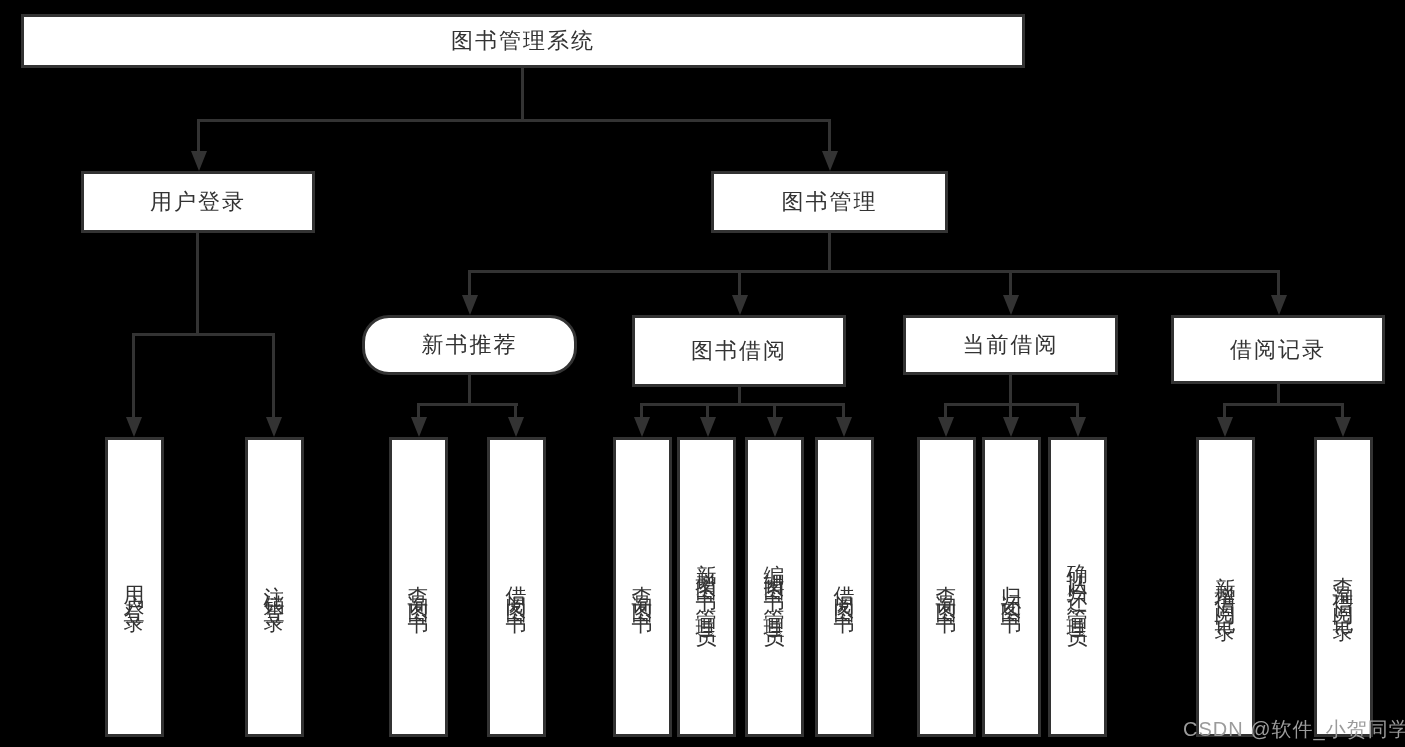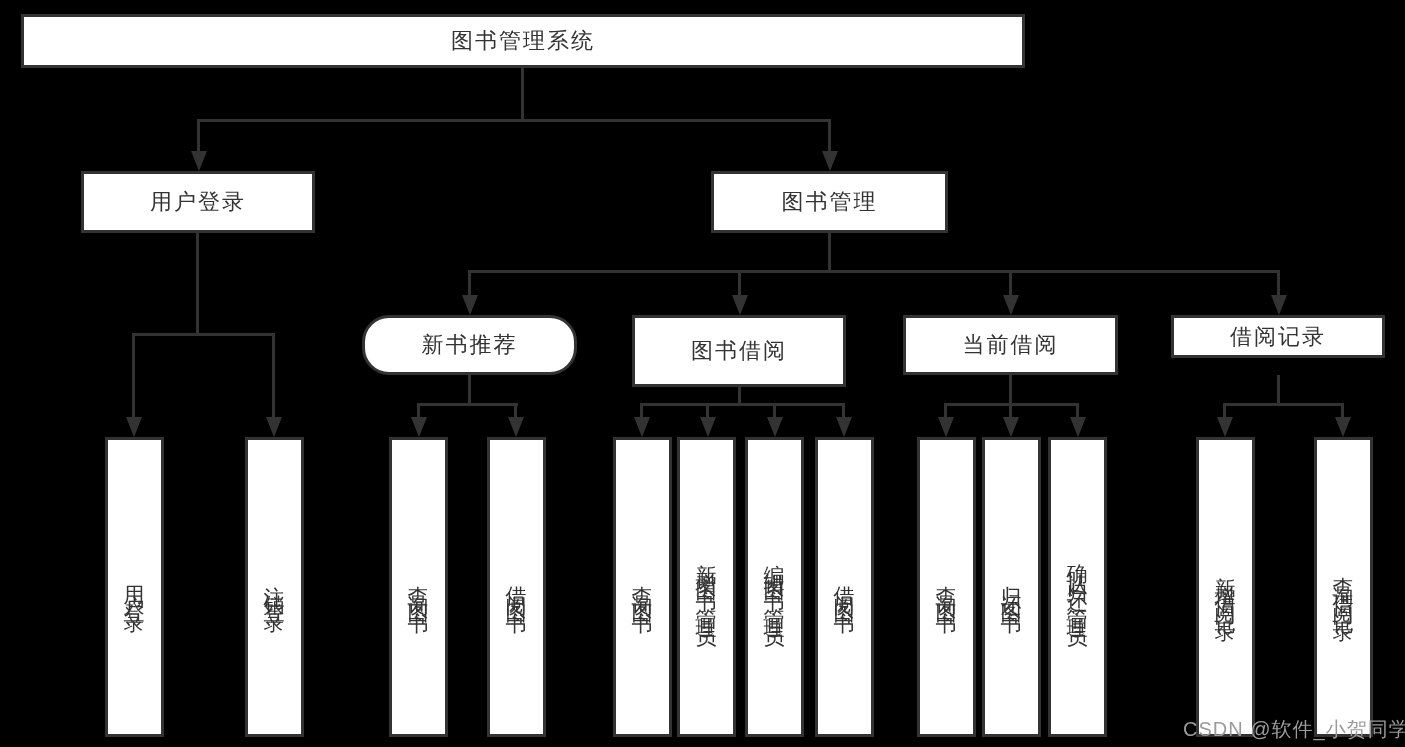--- a/index.html
+++ b/index.html
@@ -93,21 +93,21 @@
 
   <div class="box" style="left:362px; top:315px; width:215px; height:60px;border-radius:27px;">
     <span>新书推荐</span>
   </div>
   <div class="box" style="left:632px; top:315px; width:214px; height:72px;">
     <span>图书借阅</span>
   </div>
   <div class="box" style="left:903px; top:315px; width:215px; height:60px;">
     <span>当前借阅</span>
   </div>
-  <div class="box" style="left:1171px; top:315px; width:214px; height:43px;">
+  <div class="box" style="left:1171px; top:315px; width:214px; height:69px;">
     <span>借阅记录</span>
   </div>
 
   <div class="vline" style="left:468px; top:375px; width:3px; height:31px;"></div>
   <div class="hline" style="left:417px; top:403px; width:101px; height:3px;"></div>
   <div class="vline" style="left:417px; top:403px; width:3px; height:16px;"></div>
   <div class="arrow" style="left:411px; top:417px;"></div>
   <div class="vline" style="left:514px; top:403px; width:3px; height:16px;"></div>
   <div class="arrow" style="left:508px; top:417px;"></div>
 

